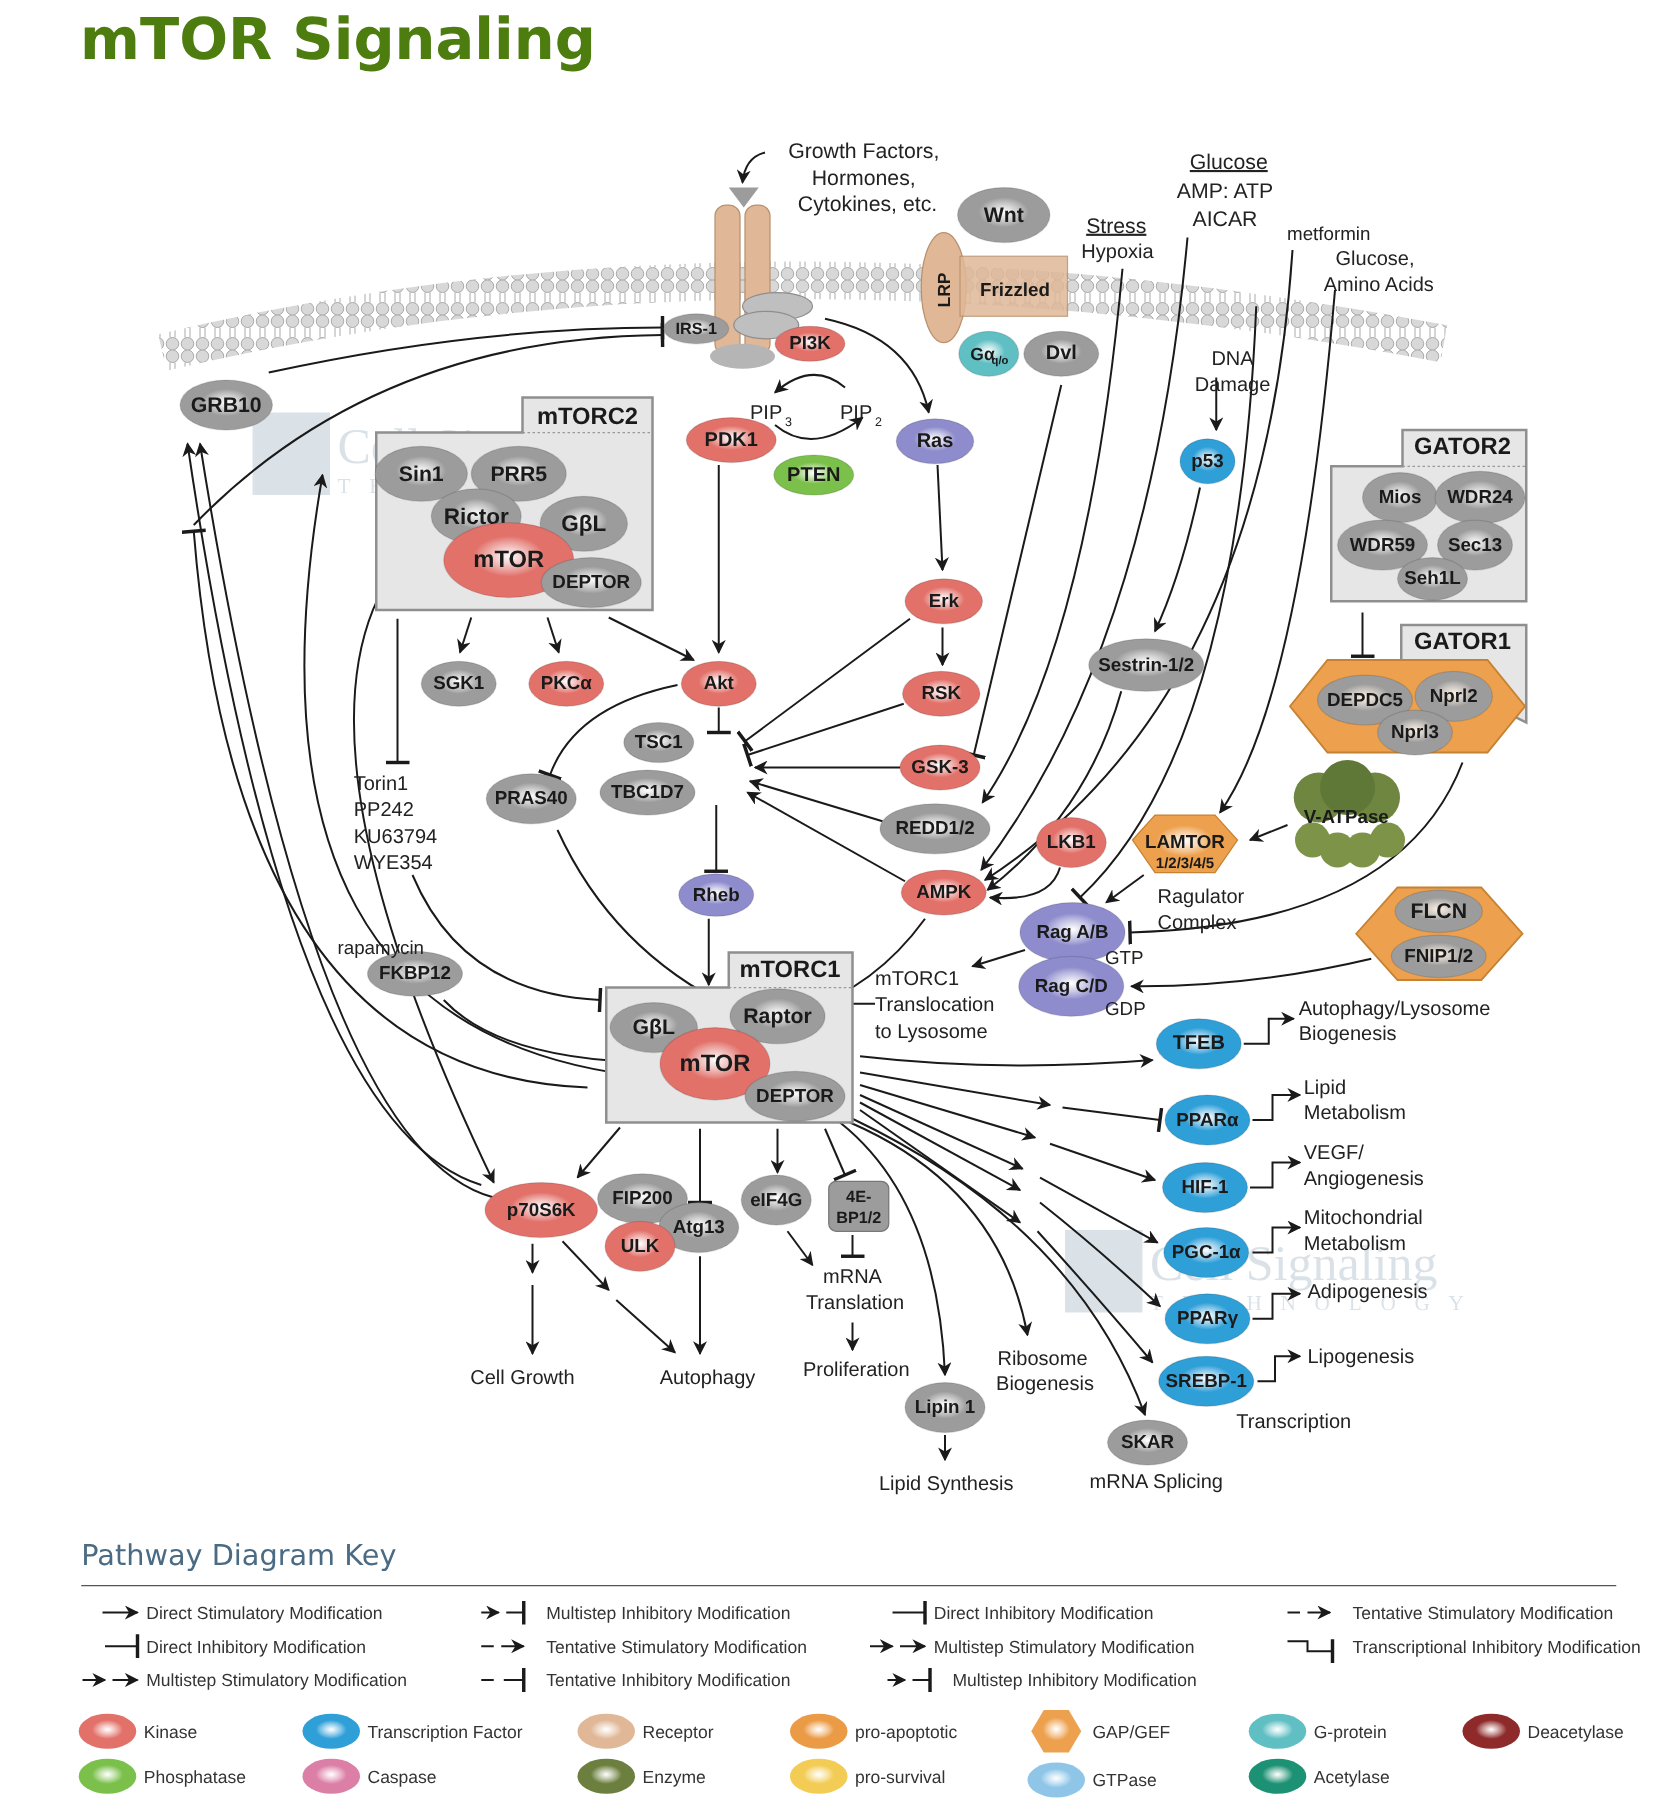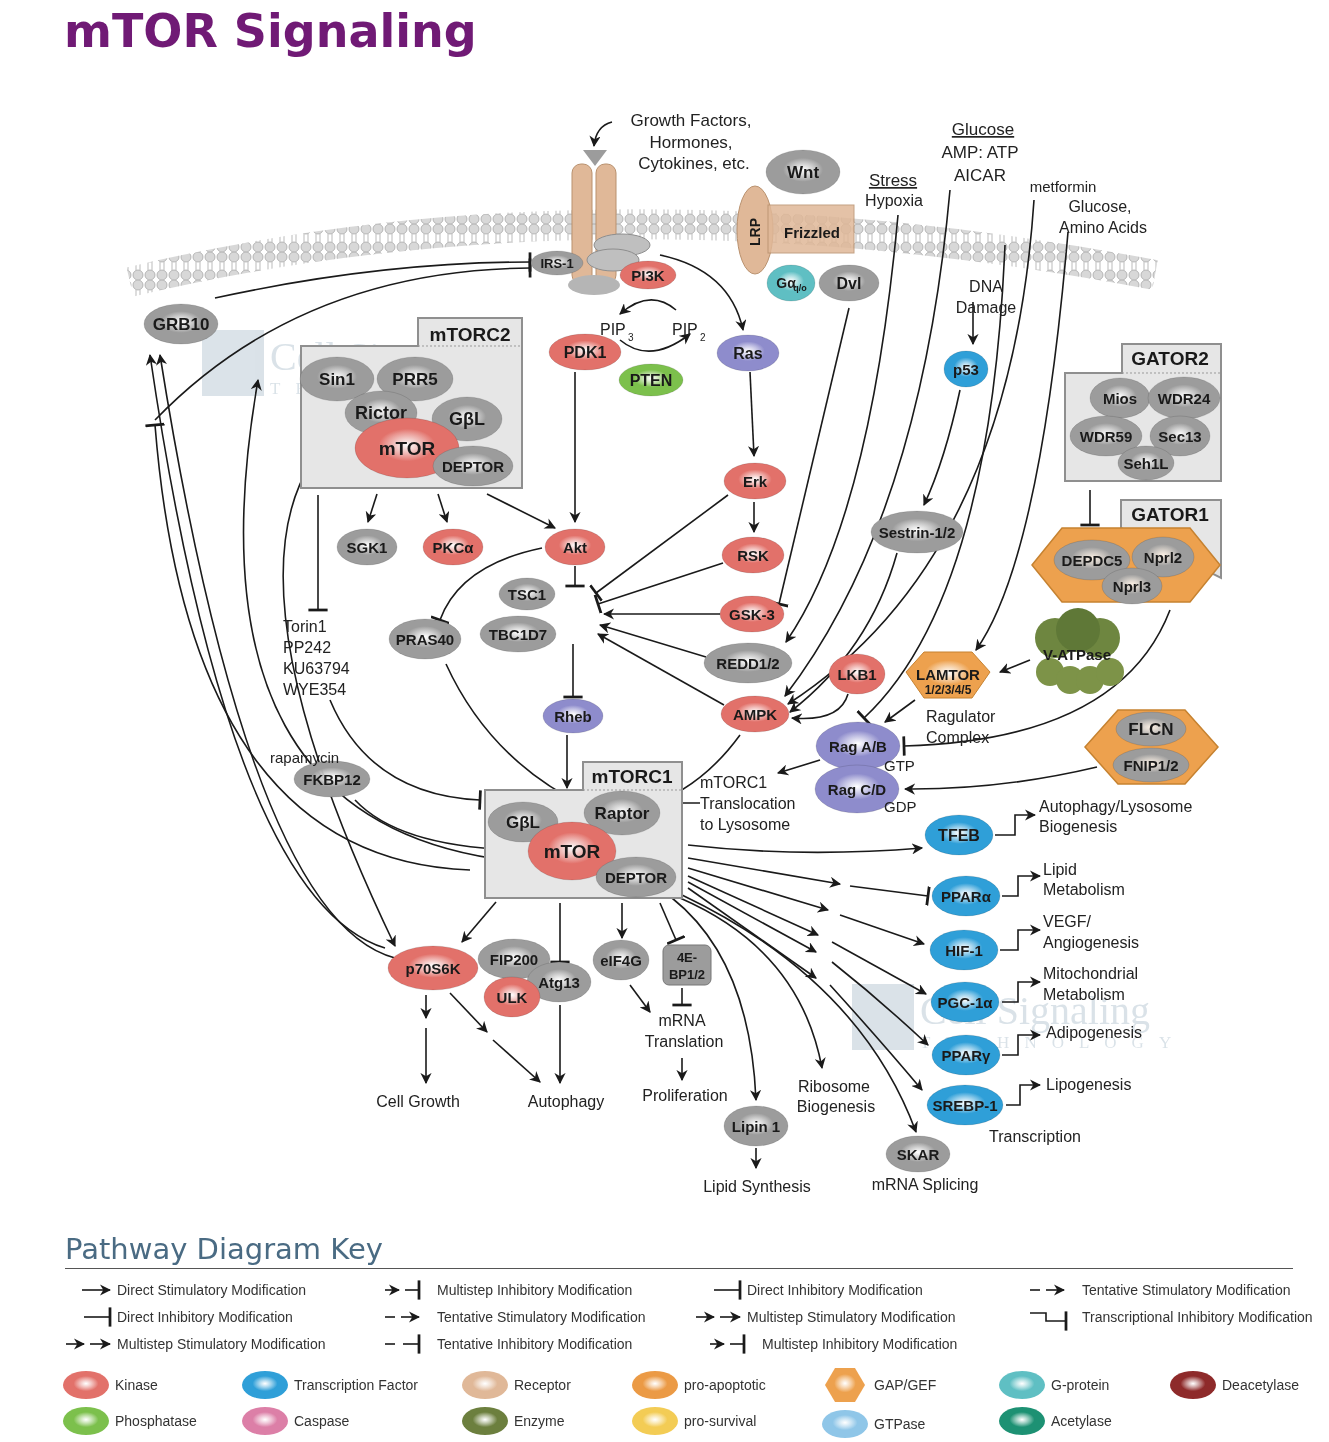--- a/index.html
+++ b/index.html
@@ -1,19 +1,19 @@
 <!DOCTYPE html>
 <html><head>
 <meta charset="utf-8">
 <style>
   html, body { margin: 0; padding: 0; background: #ffffff; }
   body { width: 1329px; height: 1442px; position: relative; overflow: hidden; font-family: "Liberation Sans", sans-serif; }
-  #title { position: absolute; left: 64px; top: 4px; font-family: "DejaVu Sans", sans-serif; font-weight: bold; font-size: 46px; color: #701a75; letter-spacing: 0px; }
+  #title { position: absolute; left: 64px; top: 4px; font-family: "DejaVu Sans", sans-serif; font-weight: bold; font-size: 46px; color: #4d7c0f; letter-spacing: 0px; }
   #diagram { position: absolute; left: 0; top: 0; }
-  #key-title { position: absolute; left: 65px; top: 1232px; font-family: "DejaVu Sans", sans-serif; font-size: 29px; color: #4a6b83; }
+  #key-title { position: absolute; left: 65px; top: 1232px; font-family: "DejaVu Sans", sans-serif; font-size: 23px; color: #4a6b83; }
   #key-rule { position: absolute; left: 65px; top: 1268px; width: 1228px; height: 1px; background: #555; }
   .node-text { font-family: "Liberation Sans", sans-serif; font-weight: bold; fill: #1a1a1a; text-anchor: middle; dominant-baseline: central; }
   .label-text { font-family: "Liberation Sans", sans-serif; fill: #222; }
   .key-text { font-family: "Liberation Sans", sans-serif; font-size: 14px; fill: #333; }
   .edge { fill: none; stroke: #1a1a1a; stroke-width: 1.6; }
 </style>
 </head>
 <body>
 
 <div id="title">mTOR Signaling</div>

